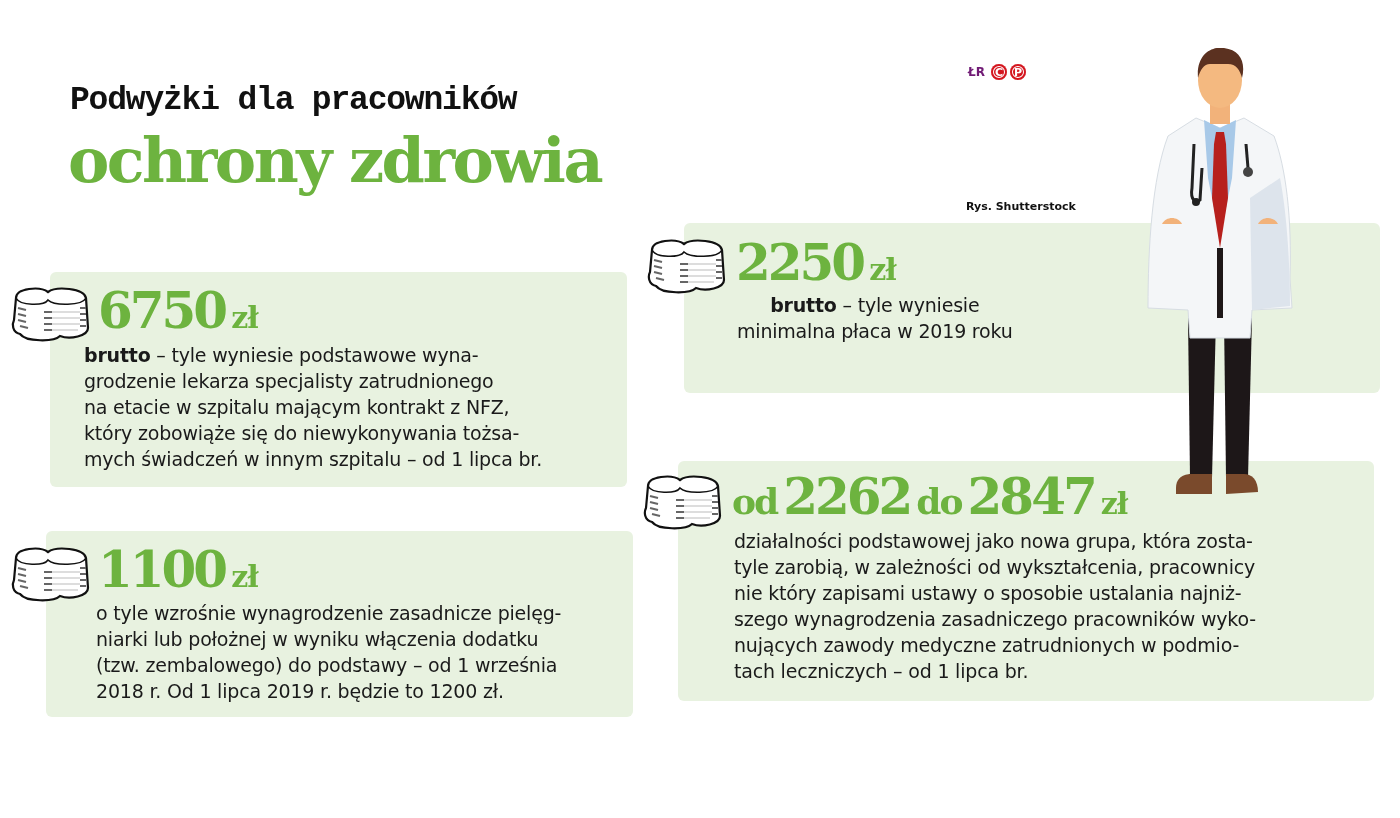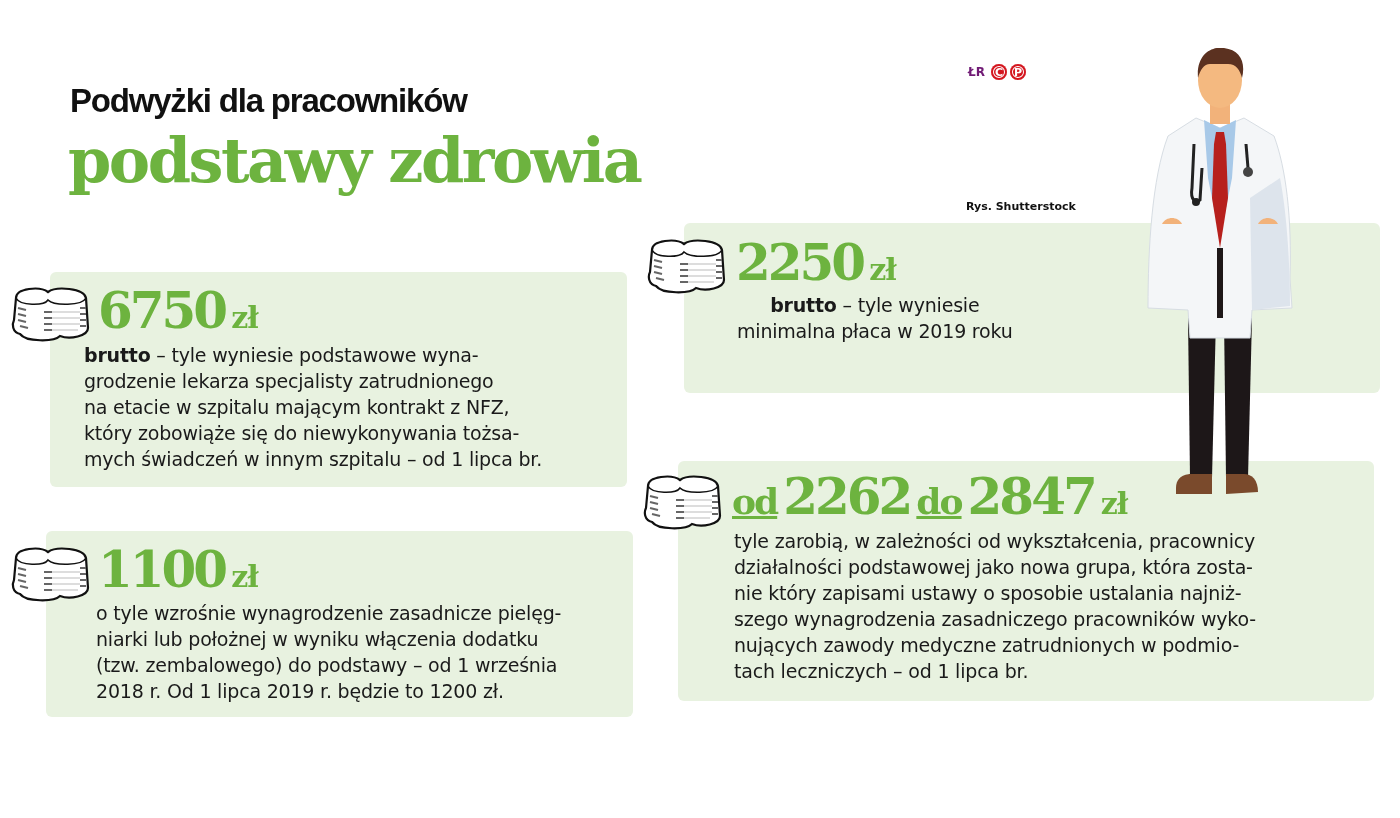--- a/index.html
+++ b/index.html
@@ -1,27 +1,27 @@
 <!DOCTYPE html>
 <html><head>
 <meta charset="utf-8">
 <style>
   html, body { margin:0; padding:0; }
   body { width:1400px; height:818px; background:#ffffff; position:relative; overflow:hidden; font-family:"DejaVu Sans", sans-serif; color:#1a1a1a; }
-  .title1 { position:absolute; left:70px; top:82px; font-family:Liberation Sans, sans-serif; font-weight:bold; font-size:33px; letter-spacing:-1.2px; color:#111; }
+  .title1 { position:absolute; left:70px; top:82px; font-family:Liberation Mono, monospace; font-weight:bold; font-size:33px; letter-spacing:-1.2px; color:#111; }
   .title2 { position:absolute; left:68px; top:130px; font-family:"DejaVu Serif", serif; font-weight:bold; font-size:62px; letter-spacing:-2.5px; color:#6db33f; line-height:1; }
   .credit-logo { position:absolute; left:968px; top:64px; display:flex; align-items:center; gap:3px; }
   .credit-logo .lr { font-size:12px; font-weight:bold; color:#701a75; margin-right:3px; }
   .credit-logo .circ { width:16px; height:16px; border-radius:50%; background:#d4161f; color:#fff; font-size:11px; font-weight:bold; display:flex; align-items:center; justify-content:center; box-shadow: inset 0 0 0 2px #d4161f, inset 0 0 0 3px #fff; }
   .rys { position:absolute; left:966px; top:200px; font-size:11px; font-weight:bold; color:#111; }
   .box { position:absolute; background:#e8f2e0; border-radius:6px; }
   .amount { position:absolute; font-family:"DejaVu Serif", serif; font-weight:bold; color:#6db33f; letter-spacing:-3px; line-height:1; white-space:nowrap; }
   .amount .big { font-size:50px; }
   .amount .cur { font-size:30px; letter-spacing:-1px; margin-left:6px; }
-  .amount .small { font-size:36px; letter-spacing:-2px; margin:14px 6px;text-decoration:underline; }
+  .amount .small { font-size:36px; letter-spacing:-2px; margin:14px 6px; }
   .desc { position:absolute; font-size:19px; line-height:26px; color:#1a1a1a; letter-spacing:-0.2px; }
   .desc b { font-weight:bold; }
   .line { display:block; white-space:nowrap; }
   .coins { position:absolute; width:84px; height:60px; }
   .doctor { position:absolute; left:1140px; top:48px; width:160px; height:452px; }
 </style>
 </head>
 <body>
 
 <svg width="0" height="0" style="position:absolute">
@@ -47,21 +47,21 @@
         <line x1="42" y1="28" x2="70" y2="28"></line>
           <line x1="42" y1="34" x2="70" y2="34"></line>
           <line x1="42" y1="40" x2="70" y2="40"></line>
           <line x1="42" y1="46" x2="68" y2="46"></line>
       </g>
     </symbol>
   </defs>
 </svg>
 
 <div class="title1">Podwyżki dla pracowników</div>
-<div class="title2">podstawy zdrowia</div>
+<div class="title2">ochrony zdrowia</div>
 
 <div class="credit-logo">
   <span class="lr">ŁR</span>
   <span class="circ">C</span>
   <span class="circ">P</span>
 </div>
 
 <div class="rys">Rys. Shutterstock</div>
 
 <div class="box" style="left:50px;top:272px;width:577px;height:215px;"></div>
@@ -135,19 +135,19 @@
   <span class="line">minimalna płaca w 2019 roku</span>
 </div>
 
 <svg class="coins" style="left:642px;top:472px;">
     <use href="#coinstack"></use>
   </svg>
 <div class="amount" style="left:732px;top:472px;">
   <span class="small" style="margin-left:0">od</span><span class="big">2262</span><span class="small">do</span><span class="big">2847</span><span class="cur">zł</span>
 </div>
 <div class="desc" style="left:734px;top:528px;">
+  <span class="line">działalności podstawowej jako nowa grupa, która zosta-</span>
   <span class="line">tyle zarobią, w zależności od wykształcenia, pracownicy</span>
-  <span class="line">działalności podstawowej jako nowa grupa, która zosta-</span>
   <span class="line">nie który zapisami ustawy o sposobie ustalania najniż-</span>
   <span class="line">szego wynagrodzenia zasadniczego pracowników wyko-</span>
   <span class="line">nujących zawody medyczne zatrudnionych w podmio-</span>
   <span class="line">tach leczniczych – od 1 lipca br.</span>
 </div>
 
 </body></html>

